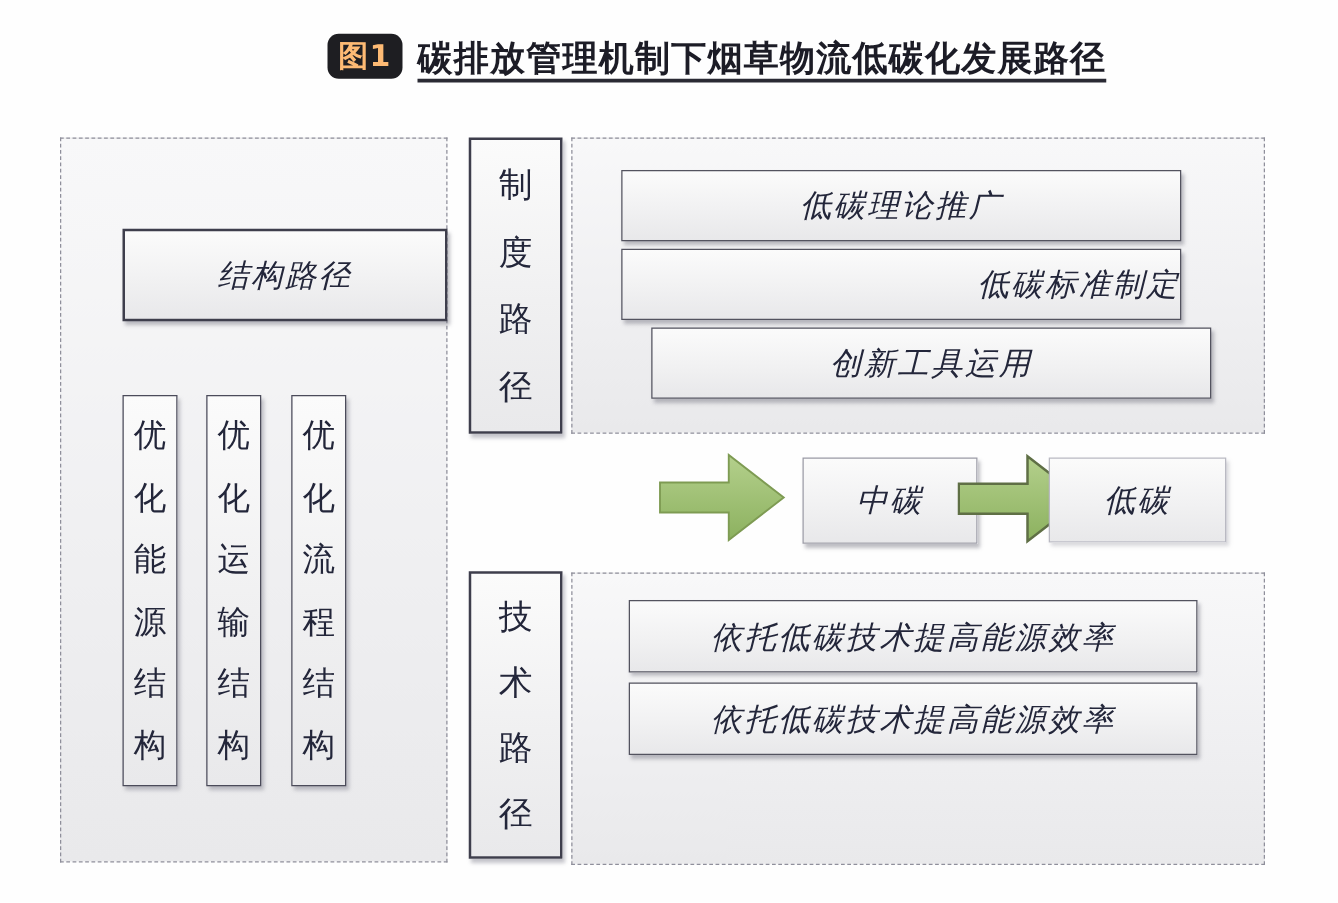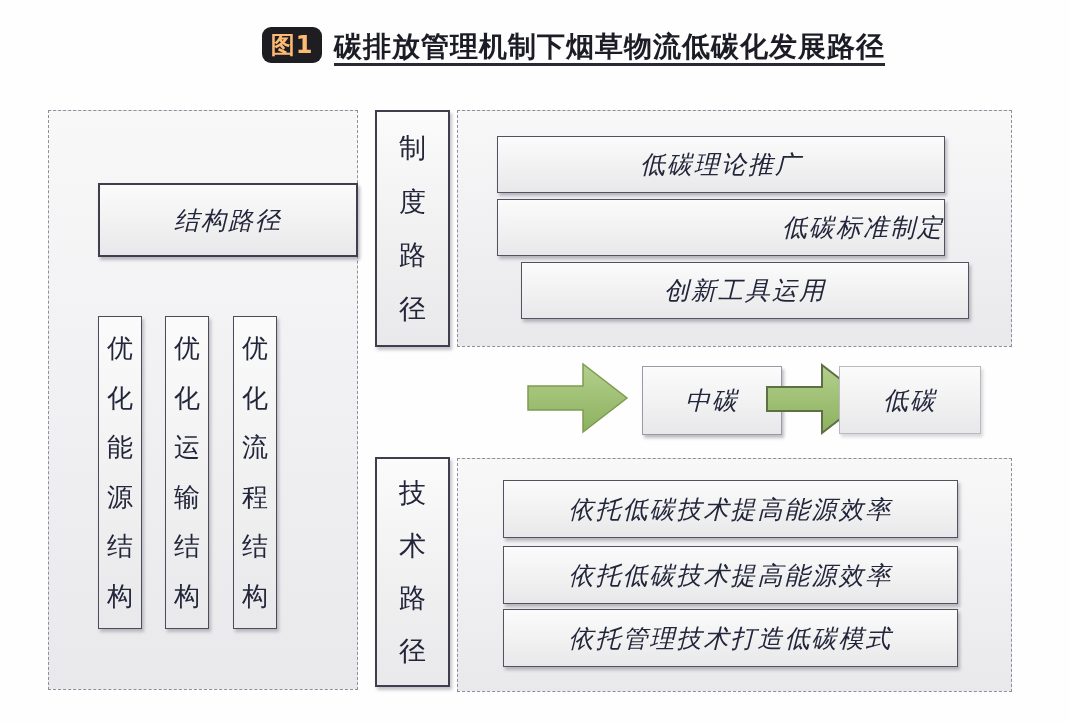--- a/index.html
+++ b/index.html
@@ -146,17 +146,14 @@
       <span>径</span>
     </div>
 
   <div class="dashed-panel" style="left:457px;top:458px;width:553px;height:232px;"></div>
   <div class="node" style="left:503px;top:480px;width:453px;height:56px;">
     <span>依托低碳技术提高能源效率</span>
   </div>
   <div class="node" style="left:503px;top:546px;width:453px;height:56px;">
     <span>依托低碳技术提高能源效率</span>
   </div>
-  <div class="node" style="left:503px;top:609px;width:453px;height:56px;">
-    <span>依托管理技术打造低碳模式</span>
-  </div>
 
 </div>
 
 </body></html>

